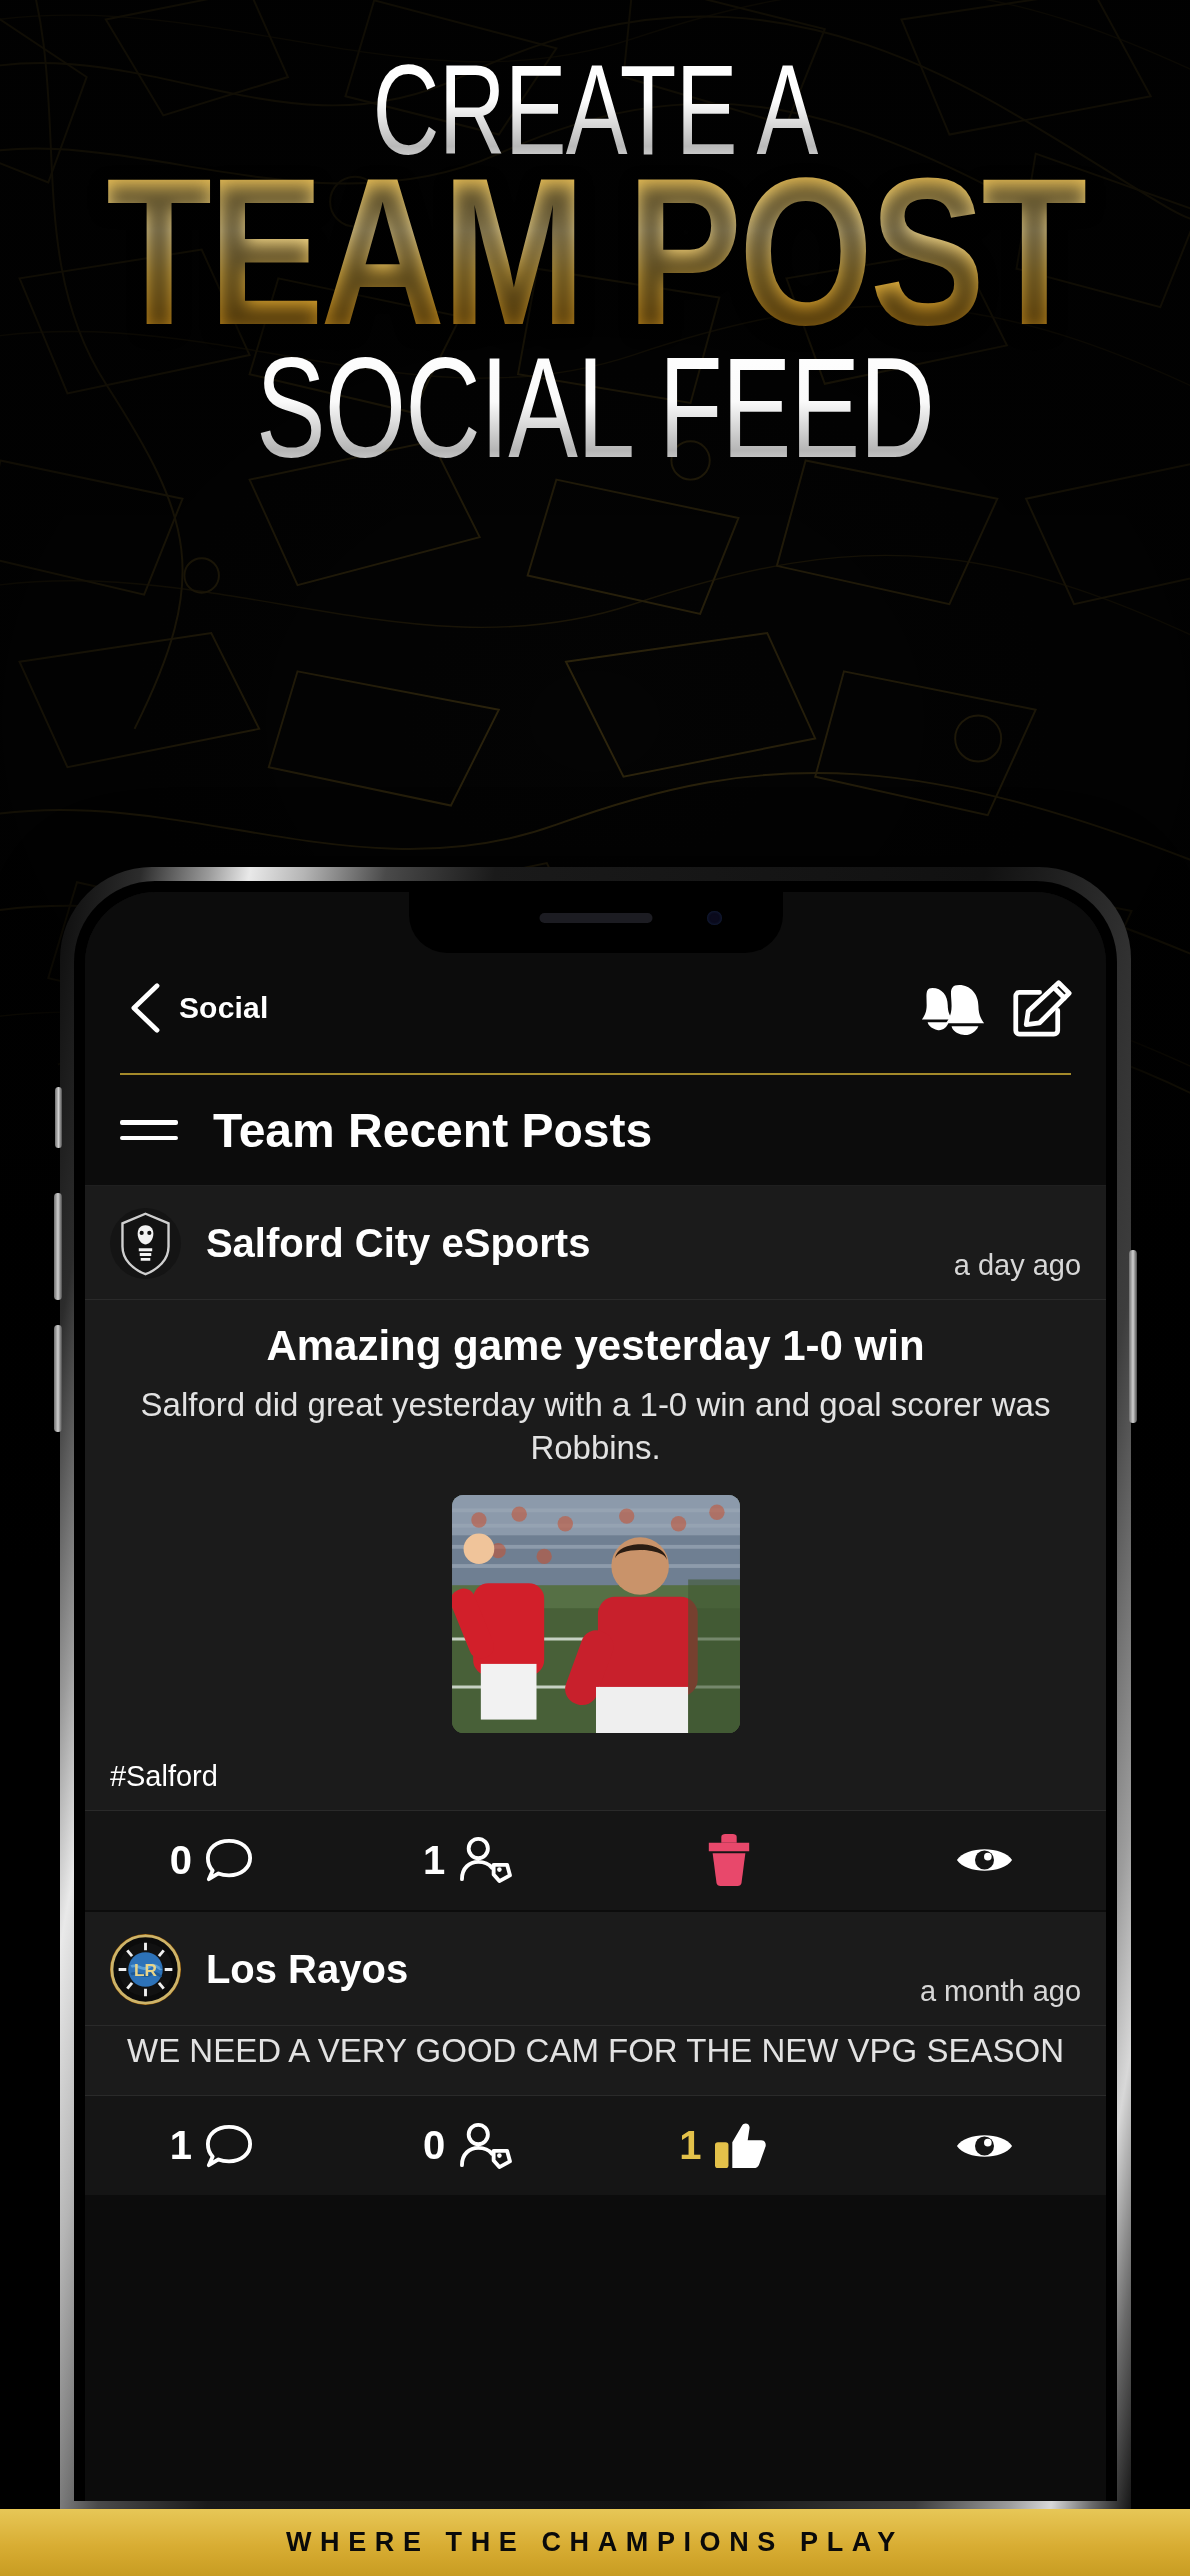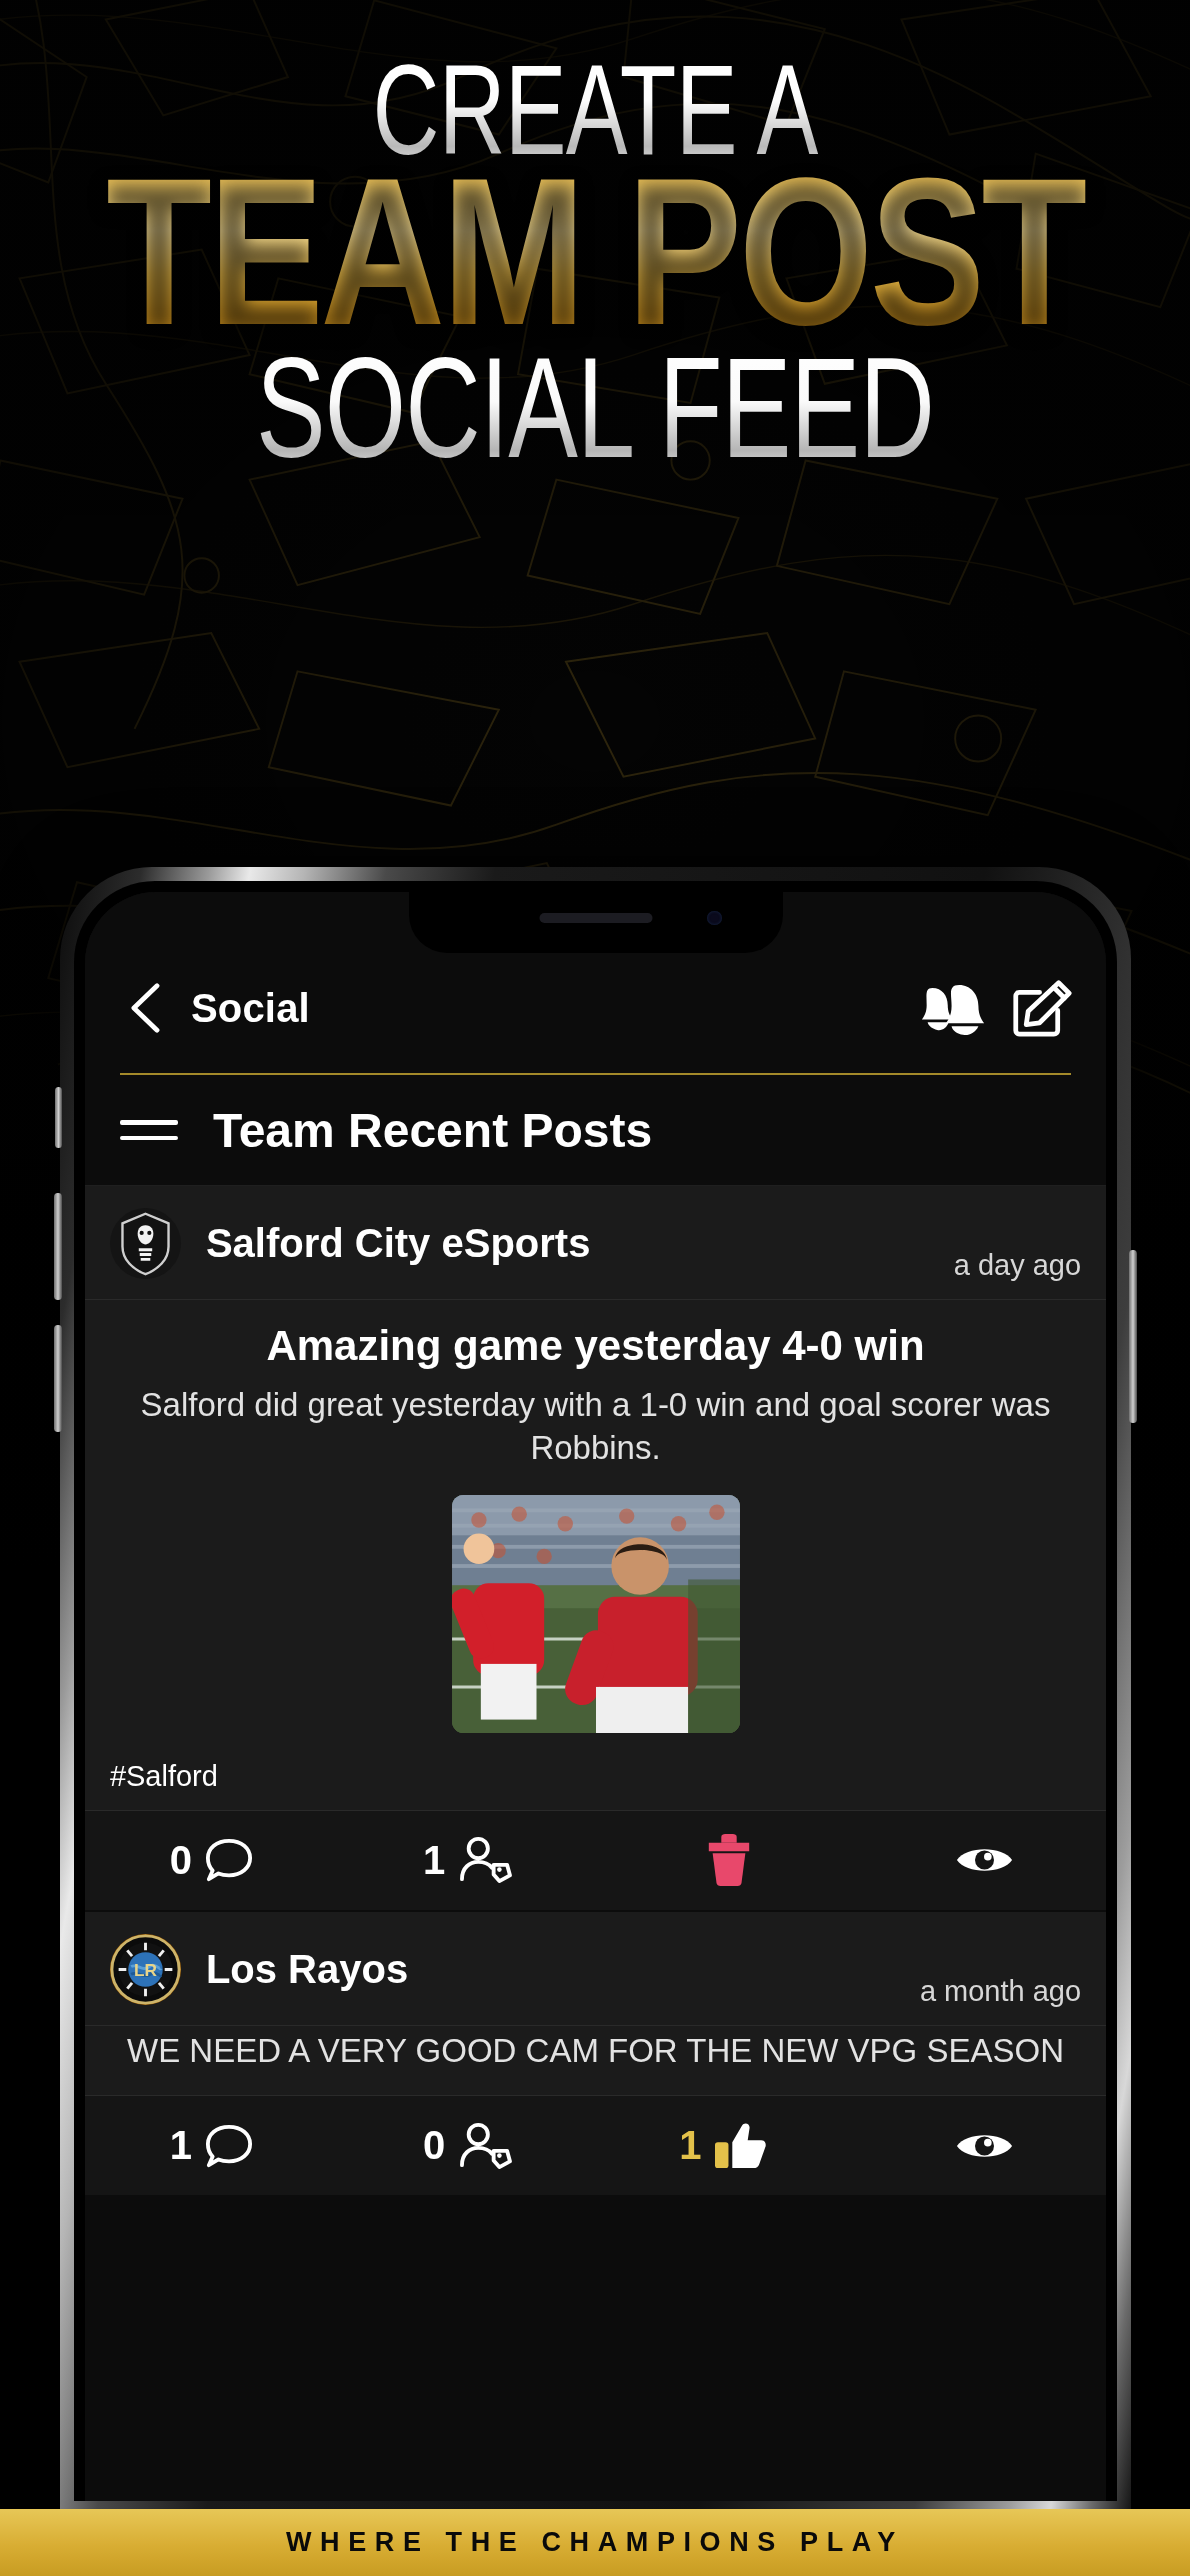--- a/index.html
+++ b/index.html
@@ -135,21 +135,21 @@
   
   .app { position: absolute; inset: 0; background: #0c0c0c; padding-top: 61px; }
 
   .navbar {
     display: flex; align-items: center;
     height: 111px;
     padding: 0 29px 0 33px;
     background: #0c0c0c;
   }
   .nav-back { width: 54px; height: 54px; display: flex; align-items: center; justify-content: center; }
-  .nav-title { font-size: 40px; font-weight: 700; color: #fff; margin-left: 19px; letter-spacing: 0.2px; }
+  .nav-title { font-size: 30px; font-weight: 700; color: #fff; margin-left: 7px; letter-spacing: 0.2px; }
   .nav-spacer { flex: 1; }
   .nav-icon { width: 71px; height: 63px; display:flex; align-items:center; justify-content:center; margin-left: 17px; }
 
   .gold-rule { height: 1.9px; background: #a48a2a; margin: 9.6px 35px 0 35px; }
 
   .section-head {
     display: flex; align-items: center;
     height: 111px;
     padding: 0 35px;
     border-bottom: 1.9px solid #1f1f1f;
@@ -345,21 +345,21 @@
                   <path d="M37 18 C43 18, 46 23, 45 29 C44 35, 40 38, 37 38 C34 38, 30 35, 29 29 C28 23, 31 18, 37 18 Z" fill="#f2f2f2"></path>
                   <circle cx="33" cy="26" r="2.2" fill="#121212"></circle>
                   <circle cx="41" cy="26" r="2.2" fill="#121212"></circle>
                   <path d="M30 42 h14 v3 h-14 z M31 47 h12 v3 h-12 z M32 52 h10 v3 h-10 z" fill="#f2f2f2"></path>
                 </svg>
               </div>
               <div class="team-name">Salford City eSports</div>
               <div class="post-time">a day ago</div>
             </div>
 
-            <div class="post-title">Amazing game yesterday 4-0 win</div>
+            <div class="post-title">Amazing game yesterday 1-0 win</div>
             <div class="post-body">Salford did great yesterday with a 1-0 win and goal scorer was Robbins.</div>
 
             <div class="post-media">
               <div class="media-frame">
                 <svg width="288" height="238" viewBox="0 0 300 248">
                   <rect width="300" height="248" fill="#4a5e3d"></rect>
                   <rect y="0" width="300" height="96" fill="#6f7f92"></rect>
                   <rect y="0" width="300" height="42" fill="#8c9aab"></rect>
                   <g fill="#9aa7b6" opacity=".7">
                     <rect x="0" y="14" width="300" height="4"></rect>

